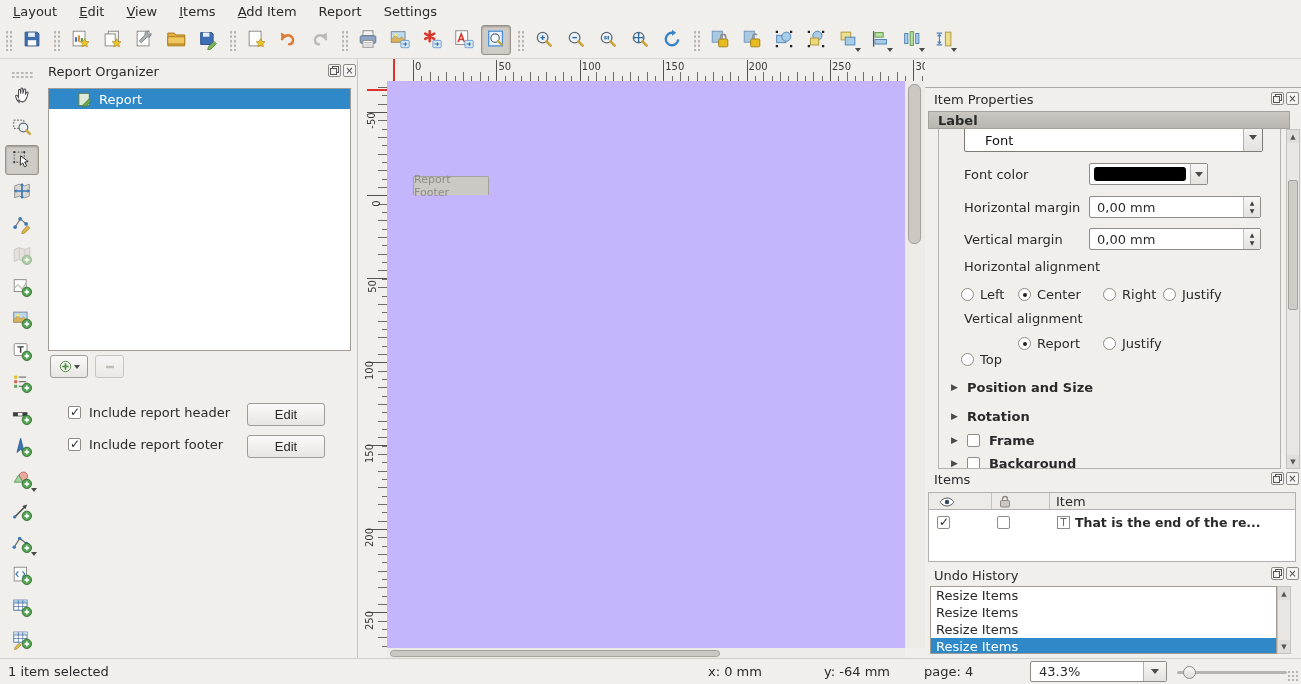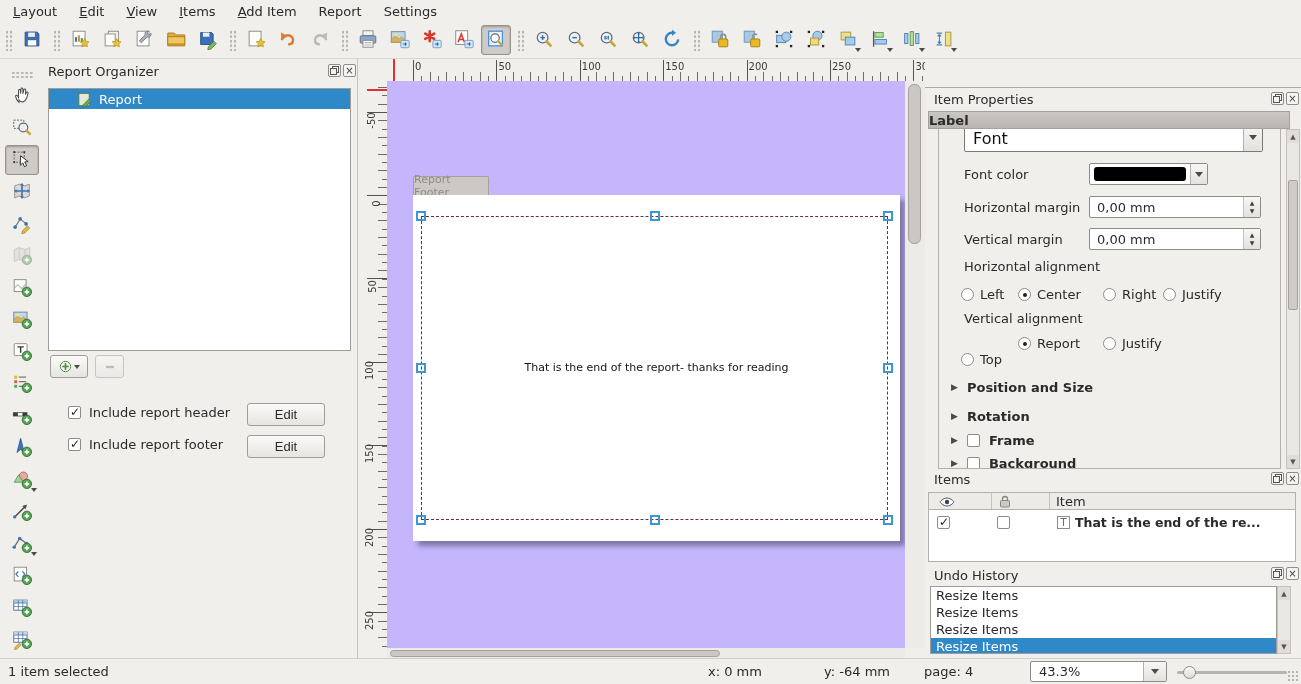--- a/index.html
+++ b/index.html
@@ -53,25 +53,25 @@
   .hscroll{position:absolute;left:29px;right:20px;bottom:0;height:10px;background:#edebe8}
   .hscroll .thumb{position:absolute;top:1.5px;left:3px;width:330px;height:7px;background:#cbc7c2;border:1px solid #a5a19b;border-radius:4px}
   .pagetab{position:absolute;left:26px;top:95px;width:76px;height:19px;background:#ccc9c5;border:1px solid #a5a19c;border-bottom:none;border-radius:2px 2px 0 0;color:#8f8b86;font-size:11px;display:flex;align-items:center;justify-content:center}
   .page{position:absolute;left:26px;top:114px;width:487px;height:346px;background:#fff;box-shadow:5px 5px 5px rgba(0,0,0,.35)}
   .selrect{position:absolute;left:8px;top:21px;width:467px;height:304px;border:1px dashed #6b2a52}
   .handle{position:absolute;width:10px;height:10px;border:2px solid #3e97d3;background:transparent}
   .pagelabel{position:absolute;left:0;width:100%;top:166px;text-align:center;font-size:11px;color:#141414}
   
   .rpanel{position:absolute;left:925px;top:59px;width:376px;bottom:26px;background:#f1efec}
   .rtabs{position:absolute;left:0;top:0;right:0;height:29px;border-bottom:1px solid #aeaaa5}
-  .labelbar{position:absolute;left:3px;top:52px;width:362px;height:18px;background:linear-gradient(#cac7c3,#b9b6b2);border:1px solid #a5a19d;display:flex;align-items:center;padding-left:0;font-weight:bold;font-size:13px}
+  .labelbar{position:absolute;left:3px;top:52px;width:362px;height:18px;background:linear-gradient(#cac7c3,#b9b6b2);border:1px solid #a5a19d;display:flex;align-items:center;padding-left:9px;font-weight:bold;font-size:13px}
   .ipcontent{position:absolute;left:13px;top:70px;width:343px;height:340px;overflow:hidden;border:1px solid #b3b0ad;border-top:none;background:#f1efec}
   .clabel{position:absolute;font-size:13px}
   .fontcombo{position:absolute;left:25px;top:-7px;width:299px;height:30px;background:#fff;border:1px solid #7d7975;border-radius:2px;display:flex;align-items:flex-end}
-  .fontcombo .fname{font-size:16px;padding:0 0 3px 8px;color:#111}
+  .fontcombo .fname{font-size:13px;padding:0 0 3px 20px;color:#111}
   .comboarr{position:absolute;right:0;top:0;bottom:0;width:19px;border-left:1px solid #b3b0ad;background:linear-gradient(#f7f6f4,#e4e2df);display:flex;align-items:center;justify-content:center}
   .comboarr::after{content:'';width:0;height:0;border-left:4px solid transparent;border-right:4px solid transparent;border-top:5px solid #4a4a4a}
   .colorbtn{position:absolute;left:150px;top:34px;width:119px;height:22px;background:#fff;border:1px solid #8f8b86;border-radius:2px}
   .colorbtn .swatch{position:absolute;left:4px;top:3px;right:21px;bottom:3px;background:#000;border-radius:3px}
   .spin{position:absolute;left:150px;width:172px;height:22px;background:#fff;border:1px solid #8f8b86;border-radius:2px;font-size:13px;display:flex;align-items:center;padding-left:7px}
   .spinbtns{position:absolute;right:0;top:0;bottom:0;width:17px;border-left:1px solid #c5c2be;background:linear-gradient(#f7f6f4,#e4e2df);display:flex;flex-direction:column;align-items:center;justify-content:center;font-size:6px;color:#3c3c3c;line-height:1.4}
   .radiorow{position:absolute;left:0;right:0;height:16px}
   .radio{position:absolute;display:flex;align-items:center;gap:6px;font-size:13px;white-space:nowrap}
   .secrow{position:relative;height:22px;display:flex;align-items:center;gap:9px;padding-left:12px;font-weight:bold;font-size:13px}
   .tri{font-size:9px;color:#4a4a4a}
@@ -556,33 +556,20 @@
       <span class="vlab" style="top: 283.8px;">100</span>
       <span class="vtick" style="top: 364.2px;"></span>
       <span class="vlab" style="top: 367.2px;">150</span>
       <span class="vtick" style="top: 447.6px;"></span>
       <span class="vlab" style="top: 450.6px;">200</span>
       <span class="vtick" style="top: 531px;"></span>
       <span class="vlab" style="top: 534px;">250</span>
     </div>
   <div class="viewport">
     <div class="pagetab">Report Footer</div>
-    <div class="page">
-      <div class="pagelabel">That is the end of the report- thanks for reading</div>
-      <div class="selrect">
-        <span class="handle" style="left:-6px;top:-6px"></span>
-        <span class="handle" style="left:228px;top:-6px"></span>
-        <span class="handle" style="right:-6px;top:-6px"></span>
-        <span class="handle" style="left:-6px;top:146px"></span>
-        <span class="handle" style="right:-6px;top:146px"></span>
-        <span class="handle" style="left:-6px;bottom:-6px"></span>
-        <span class="handle" style="left:228px;bottom:-6px"></span>
-        <span class="handle" style="right:-6px;bottom:-6px"></span>
-      </div>
-    </div>
   </div>
   <div class="vscroll">
       <div class="thumb"></div>
     </div>
   <div class="hscroll">
       <div class="thumb"></div>
     </div>
 </div>
 
 <div class="rpanel">

